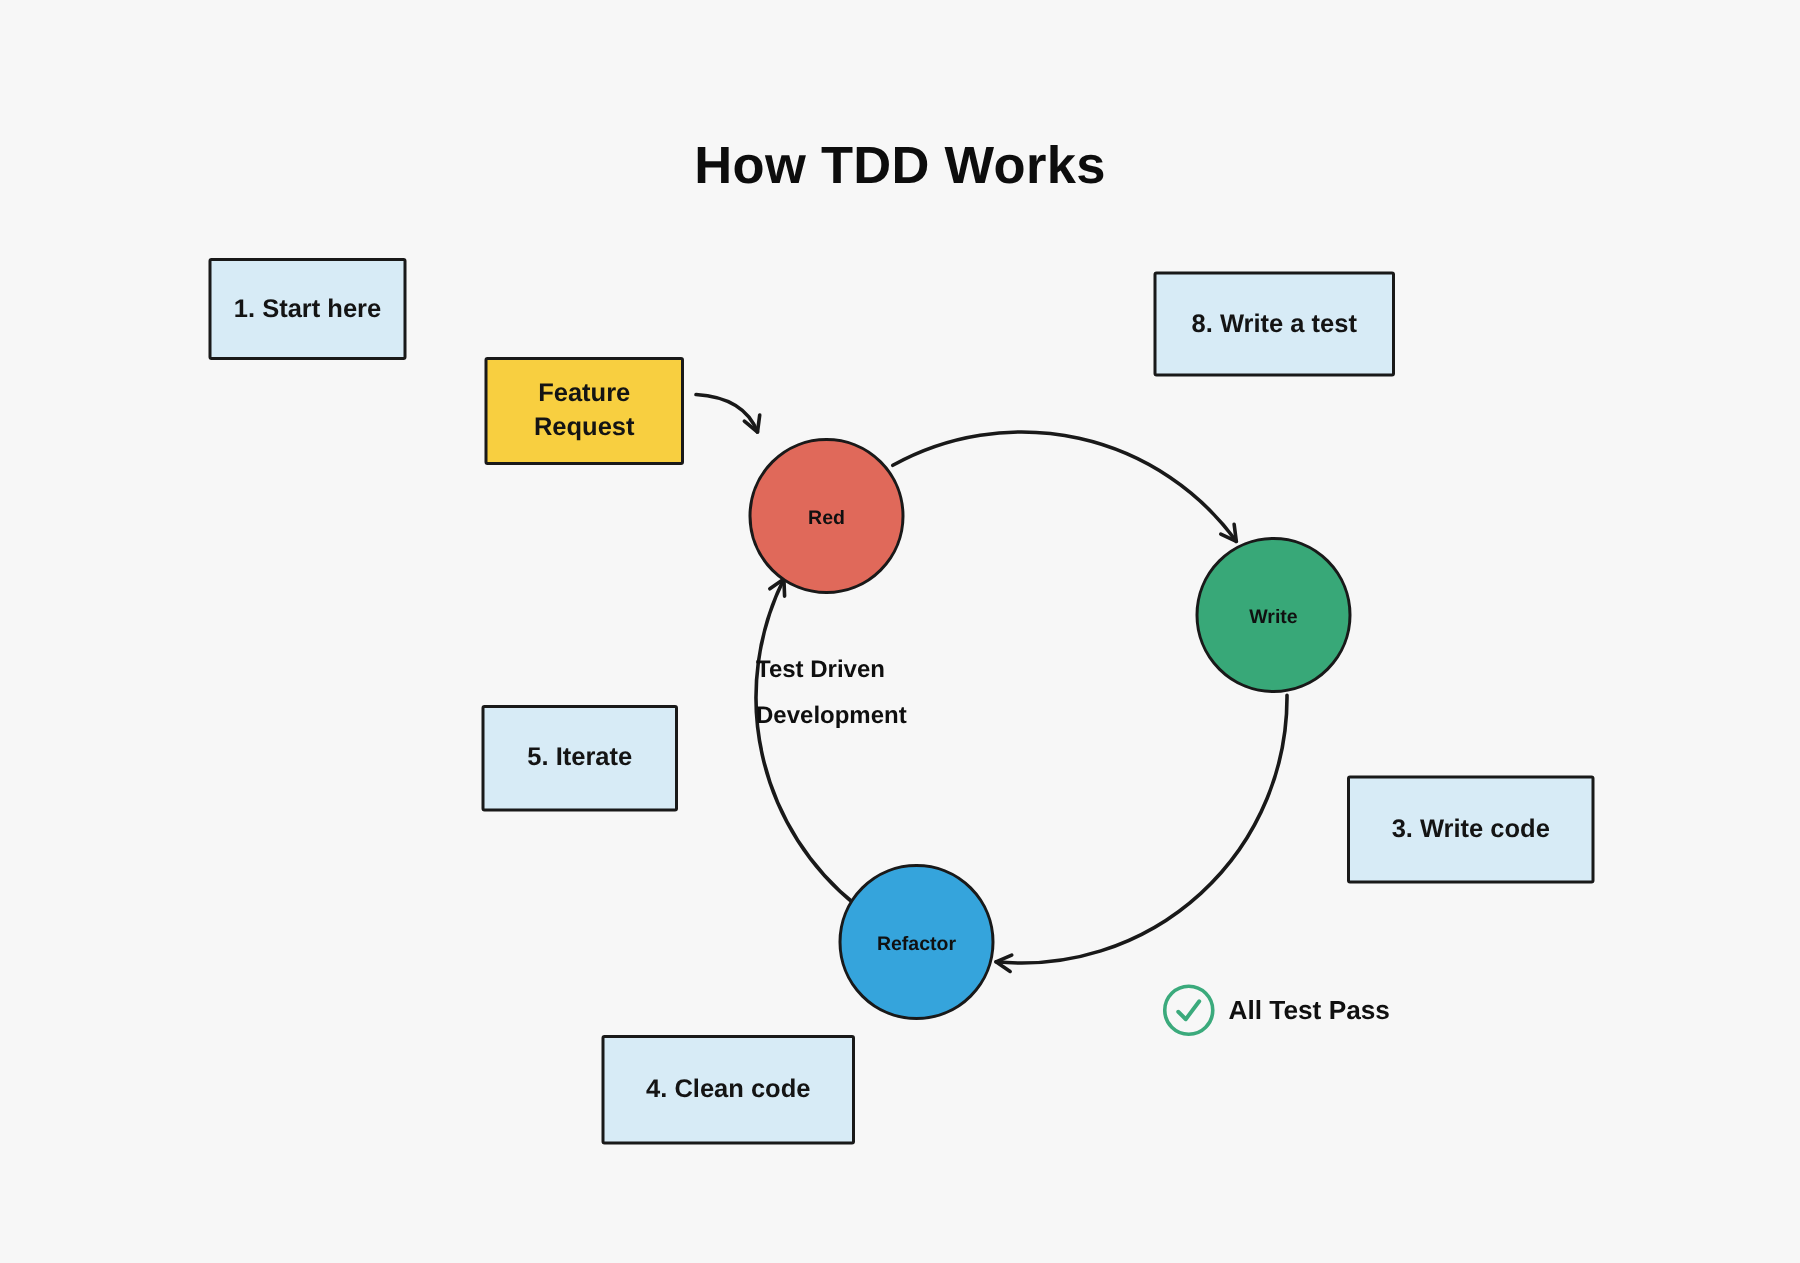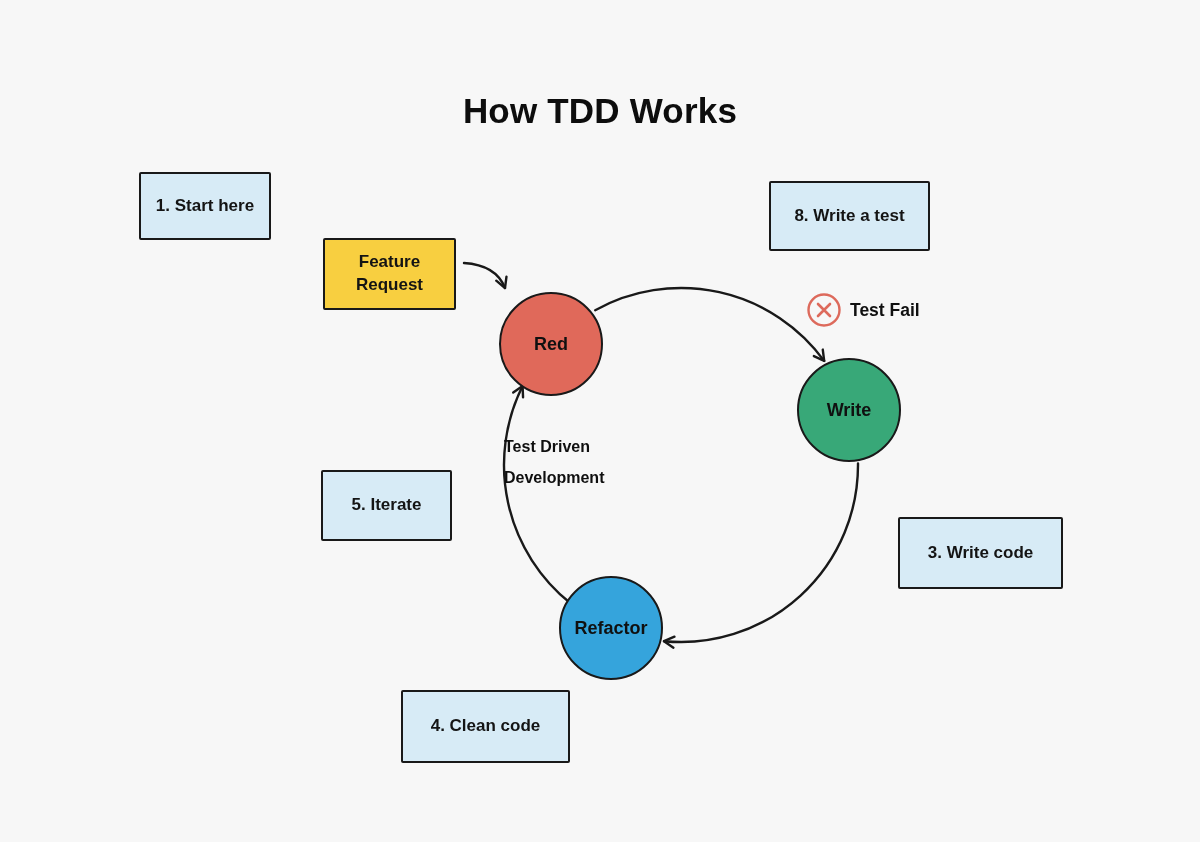--- a/index.html
+++ b/index.html
@@ -44,21 +44,21 @@
   .box.write-test{left:769px;top:181px;width:161px;height:70px;}
   .box.write-code{left:898px;top:517px;width:165px;height:72px;}
   .box.clean-code{left:401px;top:690px;width:169px;height:73px;}
   .box.iterate{left:321px;top:470px;width:131px;height:71px;}
   .box.feature{left:323px;top:238px;width:133px;height:72px;}
   .node{
     position:absolute;
     width:104px;height:104px;border-radius:50%;
     border:2px solid var(--stroke);
     display:flex;align-items:center;justify-content:center;
-    font-size:18px;font-weight:700;color:#101010;text-align:center;
+    font-size:13px;font-weight:700;color:#101010;text-align:center;
   }
   .node.red{left:499px;top:292px;background:var(--red-node);}
   .node.green{left:797px;top:358px;background:var(--green-node);}
   .node.refactor{left:559px;top:576px;background:var(--refactor-node);}
   .center-label{
     position:absolute;left:504px;top:431px;width:300px;
     font-size:16px;font-weight:700;line-height:31px;
     color:#0f0f0f;
   }
   svg.wires{position:absolute;left:0;top:0;width:1200px;height:842px;}
@@ -106,22 +106,22 @@
 
   <div class="node red">Red</div>
   <div class="node green">Write</div>
   <div class="node refactor">Refactor</div>
 
   <div class="center-label">
     <div>Test Driven</div>
     <div>Development</div>
   </div>
 
-  <div class="badge fail">
-    <svg width="36" height="36" viewBox="0 0 36 36">
-      <circle class="ring" cx="18" cy="18" r="15.5"></circle>
-      <path class="glyph" d="M12 12 L24 24 M24 12 L12 24"></path>
+
+  <div class="badge pass">
+    <svg width="37" height="37" viewBox="0 0 37 37">
+      <circle class="ring" cx="18.5" cy="18.5" r="16"></circle>
+      <path class="glyph" d="M11.5 19.5 L16.5 24.5 L25.5 12.5"></path>
     </svg>
-    <span>Test Fail</span>
+    <span>All Test Pass</span>
   </div>
-
 
 </div>
 
 </body></html>

